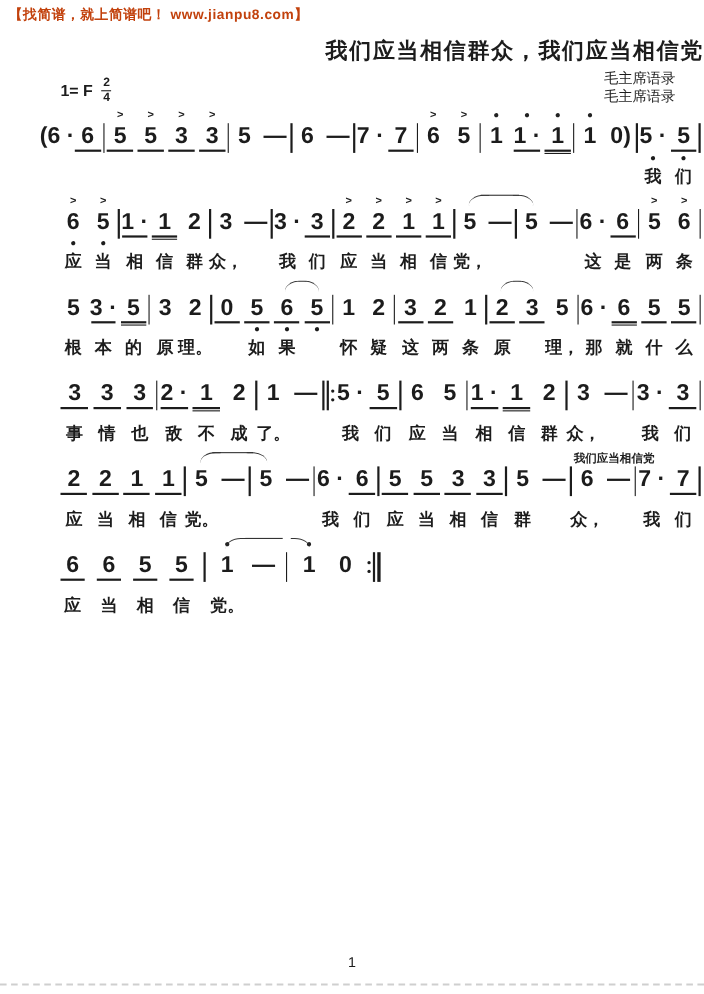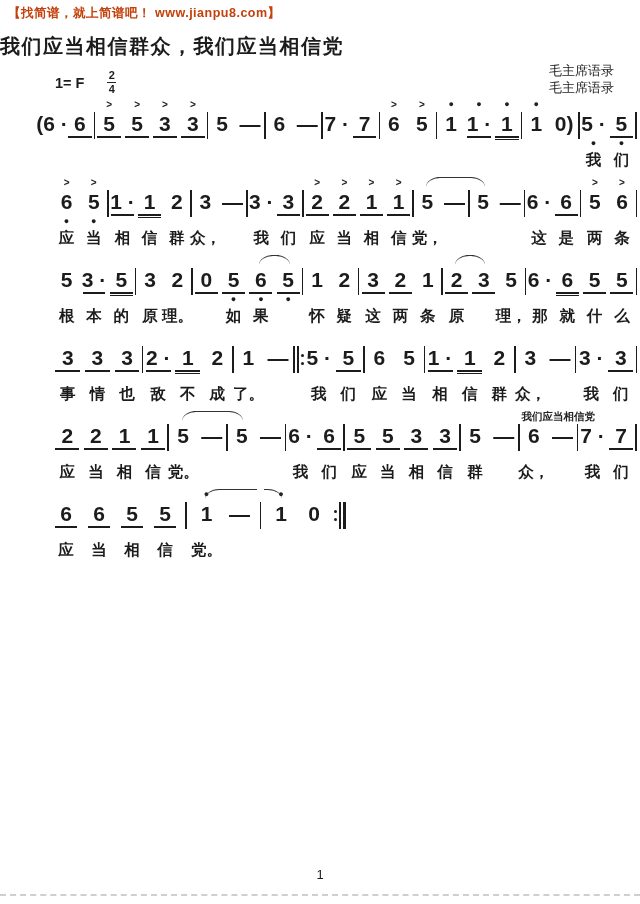--- a/index.html
+++ b/index.html
@@ -1,24 +1,24 @@
 <!DOCTYPE html>
 <html><head>
 <meta charset="utf-8">
 <style>
   *{margin:0;padding:0;box-sizing:border-box}
   html,body{background:#ffffff}
   body{width:640px;height:904px;position:relative;overflow:hidden;
        font-family:"Liberation Sans","DejaVu Sans",sans-serif;color:#1c1c1c}
   .watermark{position:absolute;top:5px;left:8px;color:#c2410c;font-size:12.5px;
              font-weight:bold;letter-spacing:.5px;white-space:nowrap}
-  .title{position:absolute;top:33px;left:0;width:100%;text-align:left;
+  .title{position:absolute;top:33px;left:0;width:100%;text-align:right;
          font-size:20px;font-weight:bold;letter-spacing:1.5px}
   .keysig{position:absolute;top:70px;left:55px;font-size:14.5px;font-weight:bold;
-          display:flex;align-items:center;gap:23px}
+          display:flex;align-items:center;gap:8px}
   .ts{display:inline-flex;flex-direction:column;align-items:center;font-size:11px;
       font-weight:bold;line-height:1}
   .ts .tsl{width:9px;height:1px;background:#222;margin:1px 0}
   .credits{position:absolute;top:63px;right:26px;text-align:center;font-size:13px;
            font-weight:normal;line-height:1.3}
   .score{position:absolute;top:99px;left:38px;width:599px}
   .music-line{display:flex;align-items:flex-start;justify-content:space-between;
               margin-bottom:9px;position:relative}
   .music-line.indent{padding-left:15px}
   .music-line.short{width:246px;justify-content:flex-start;gap:7px}

